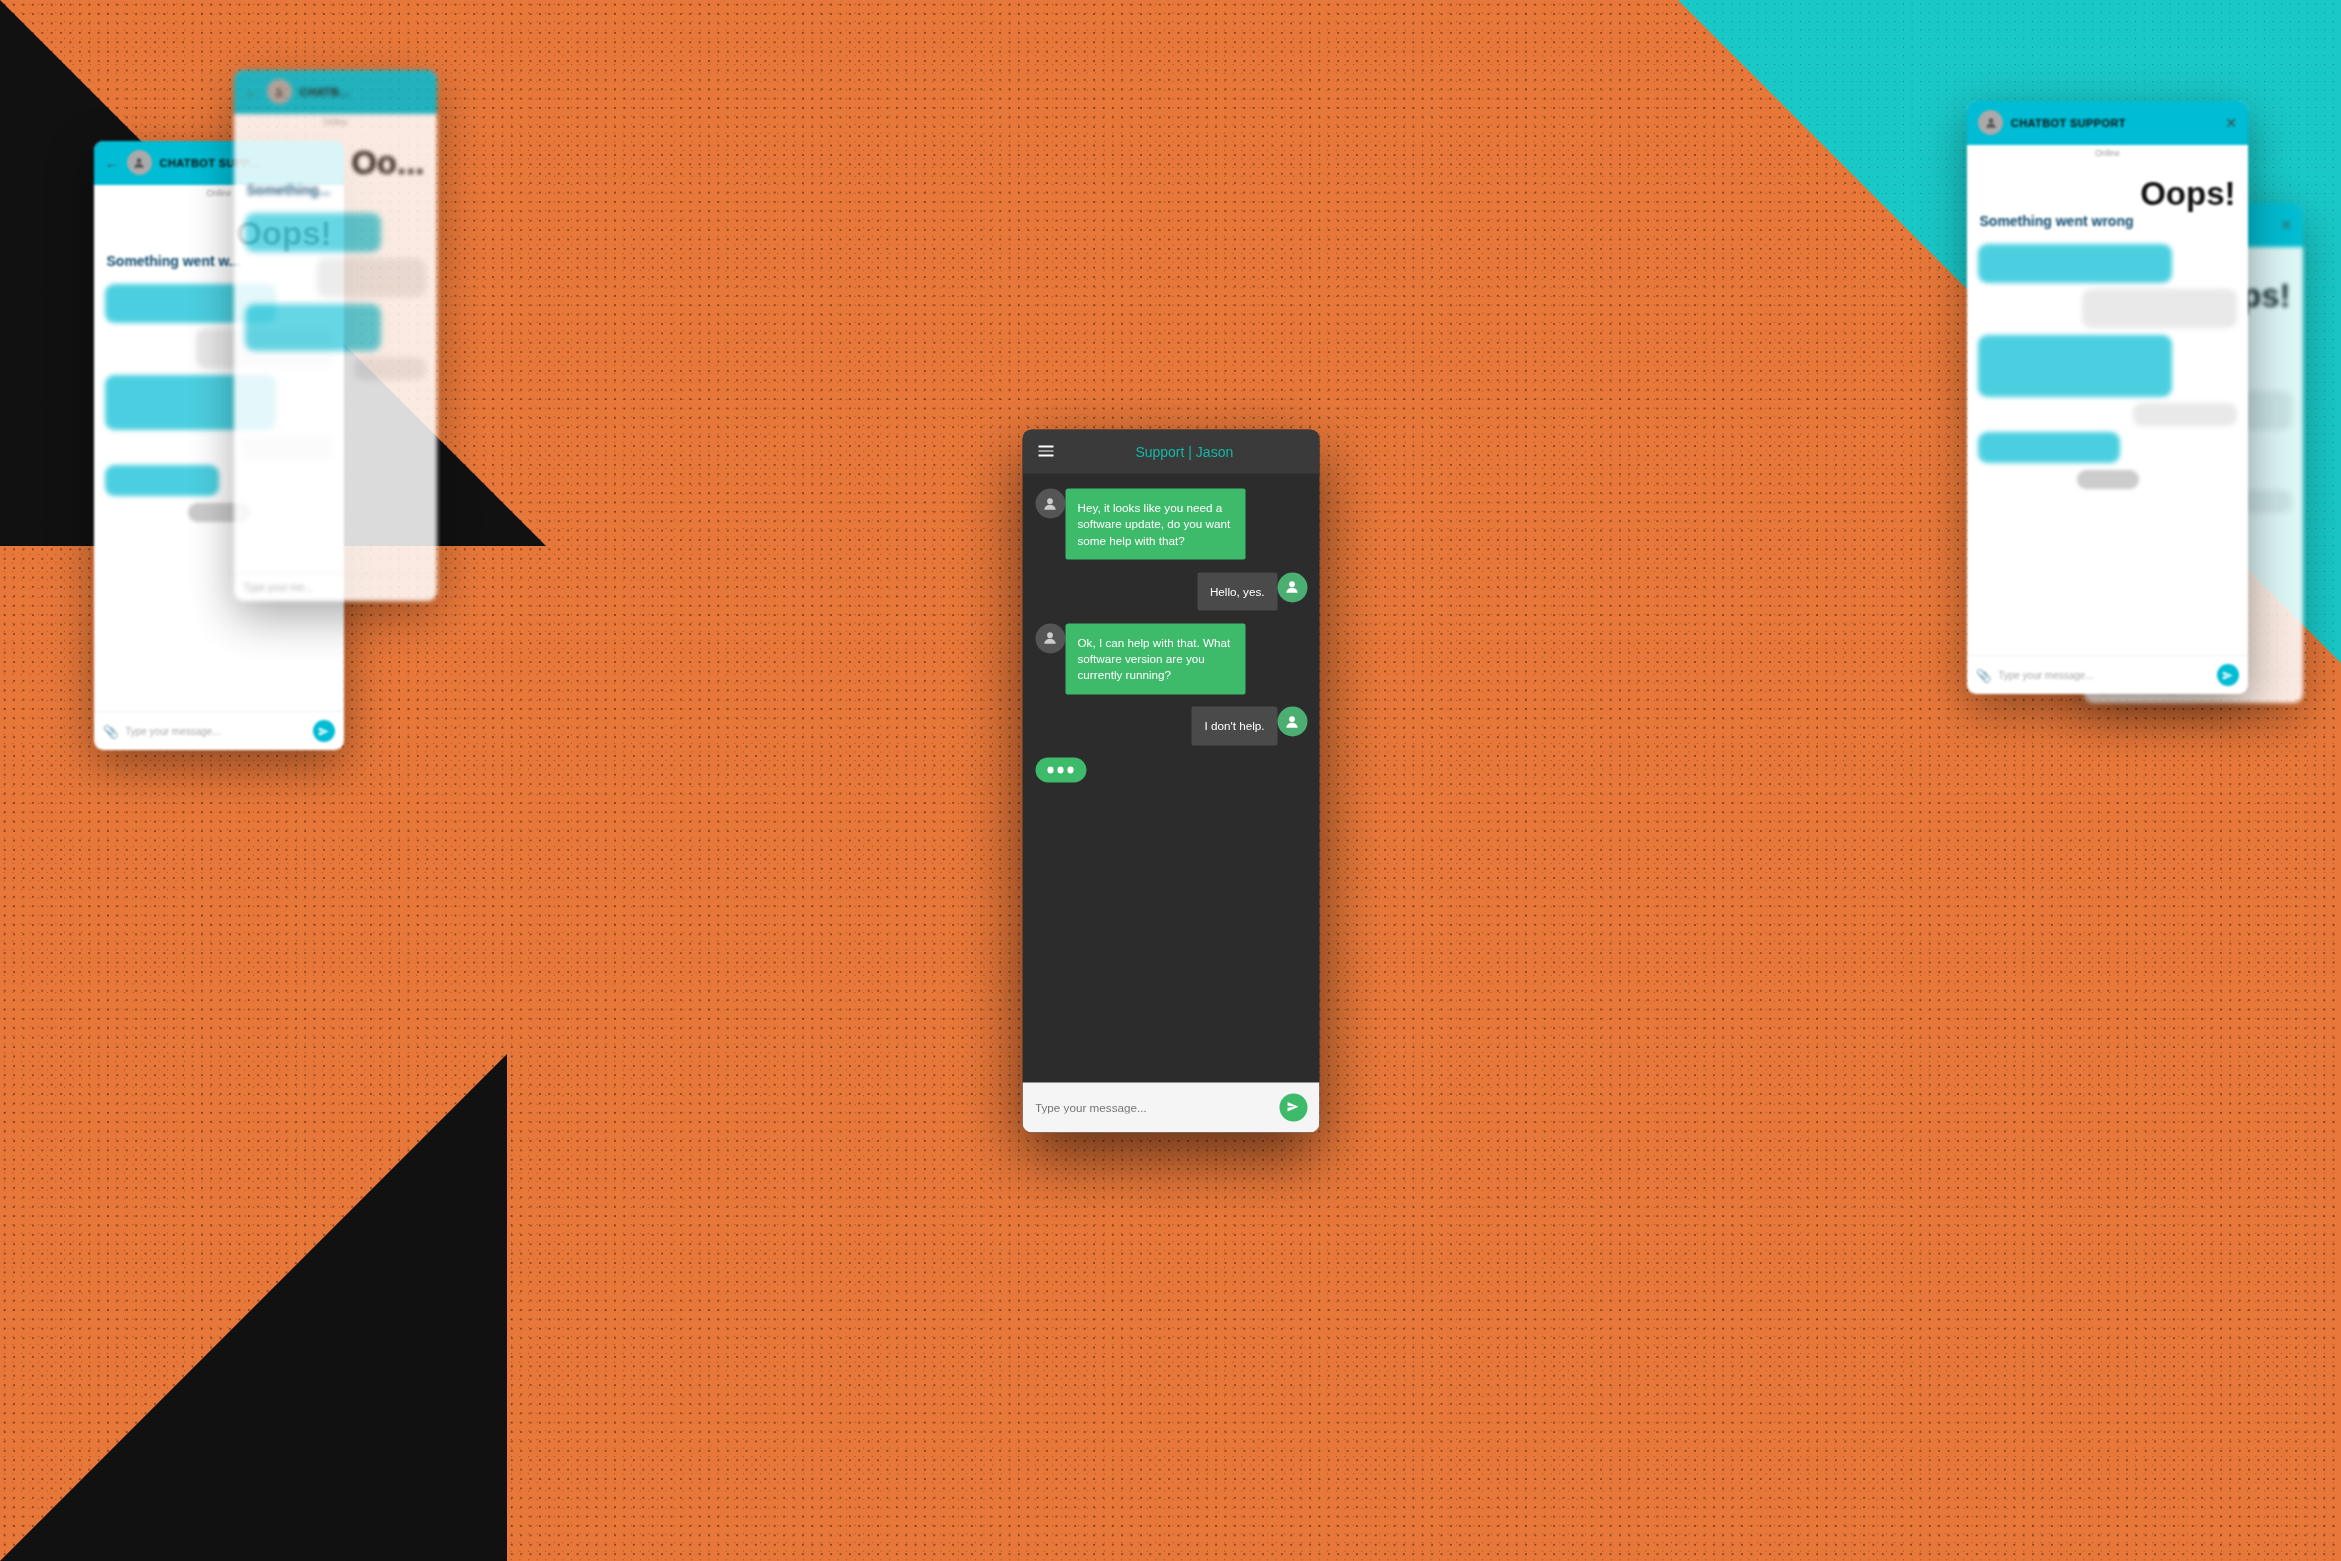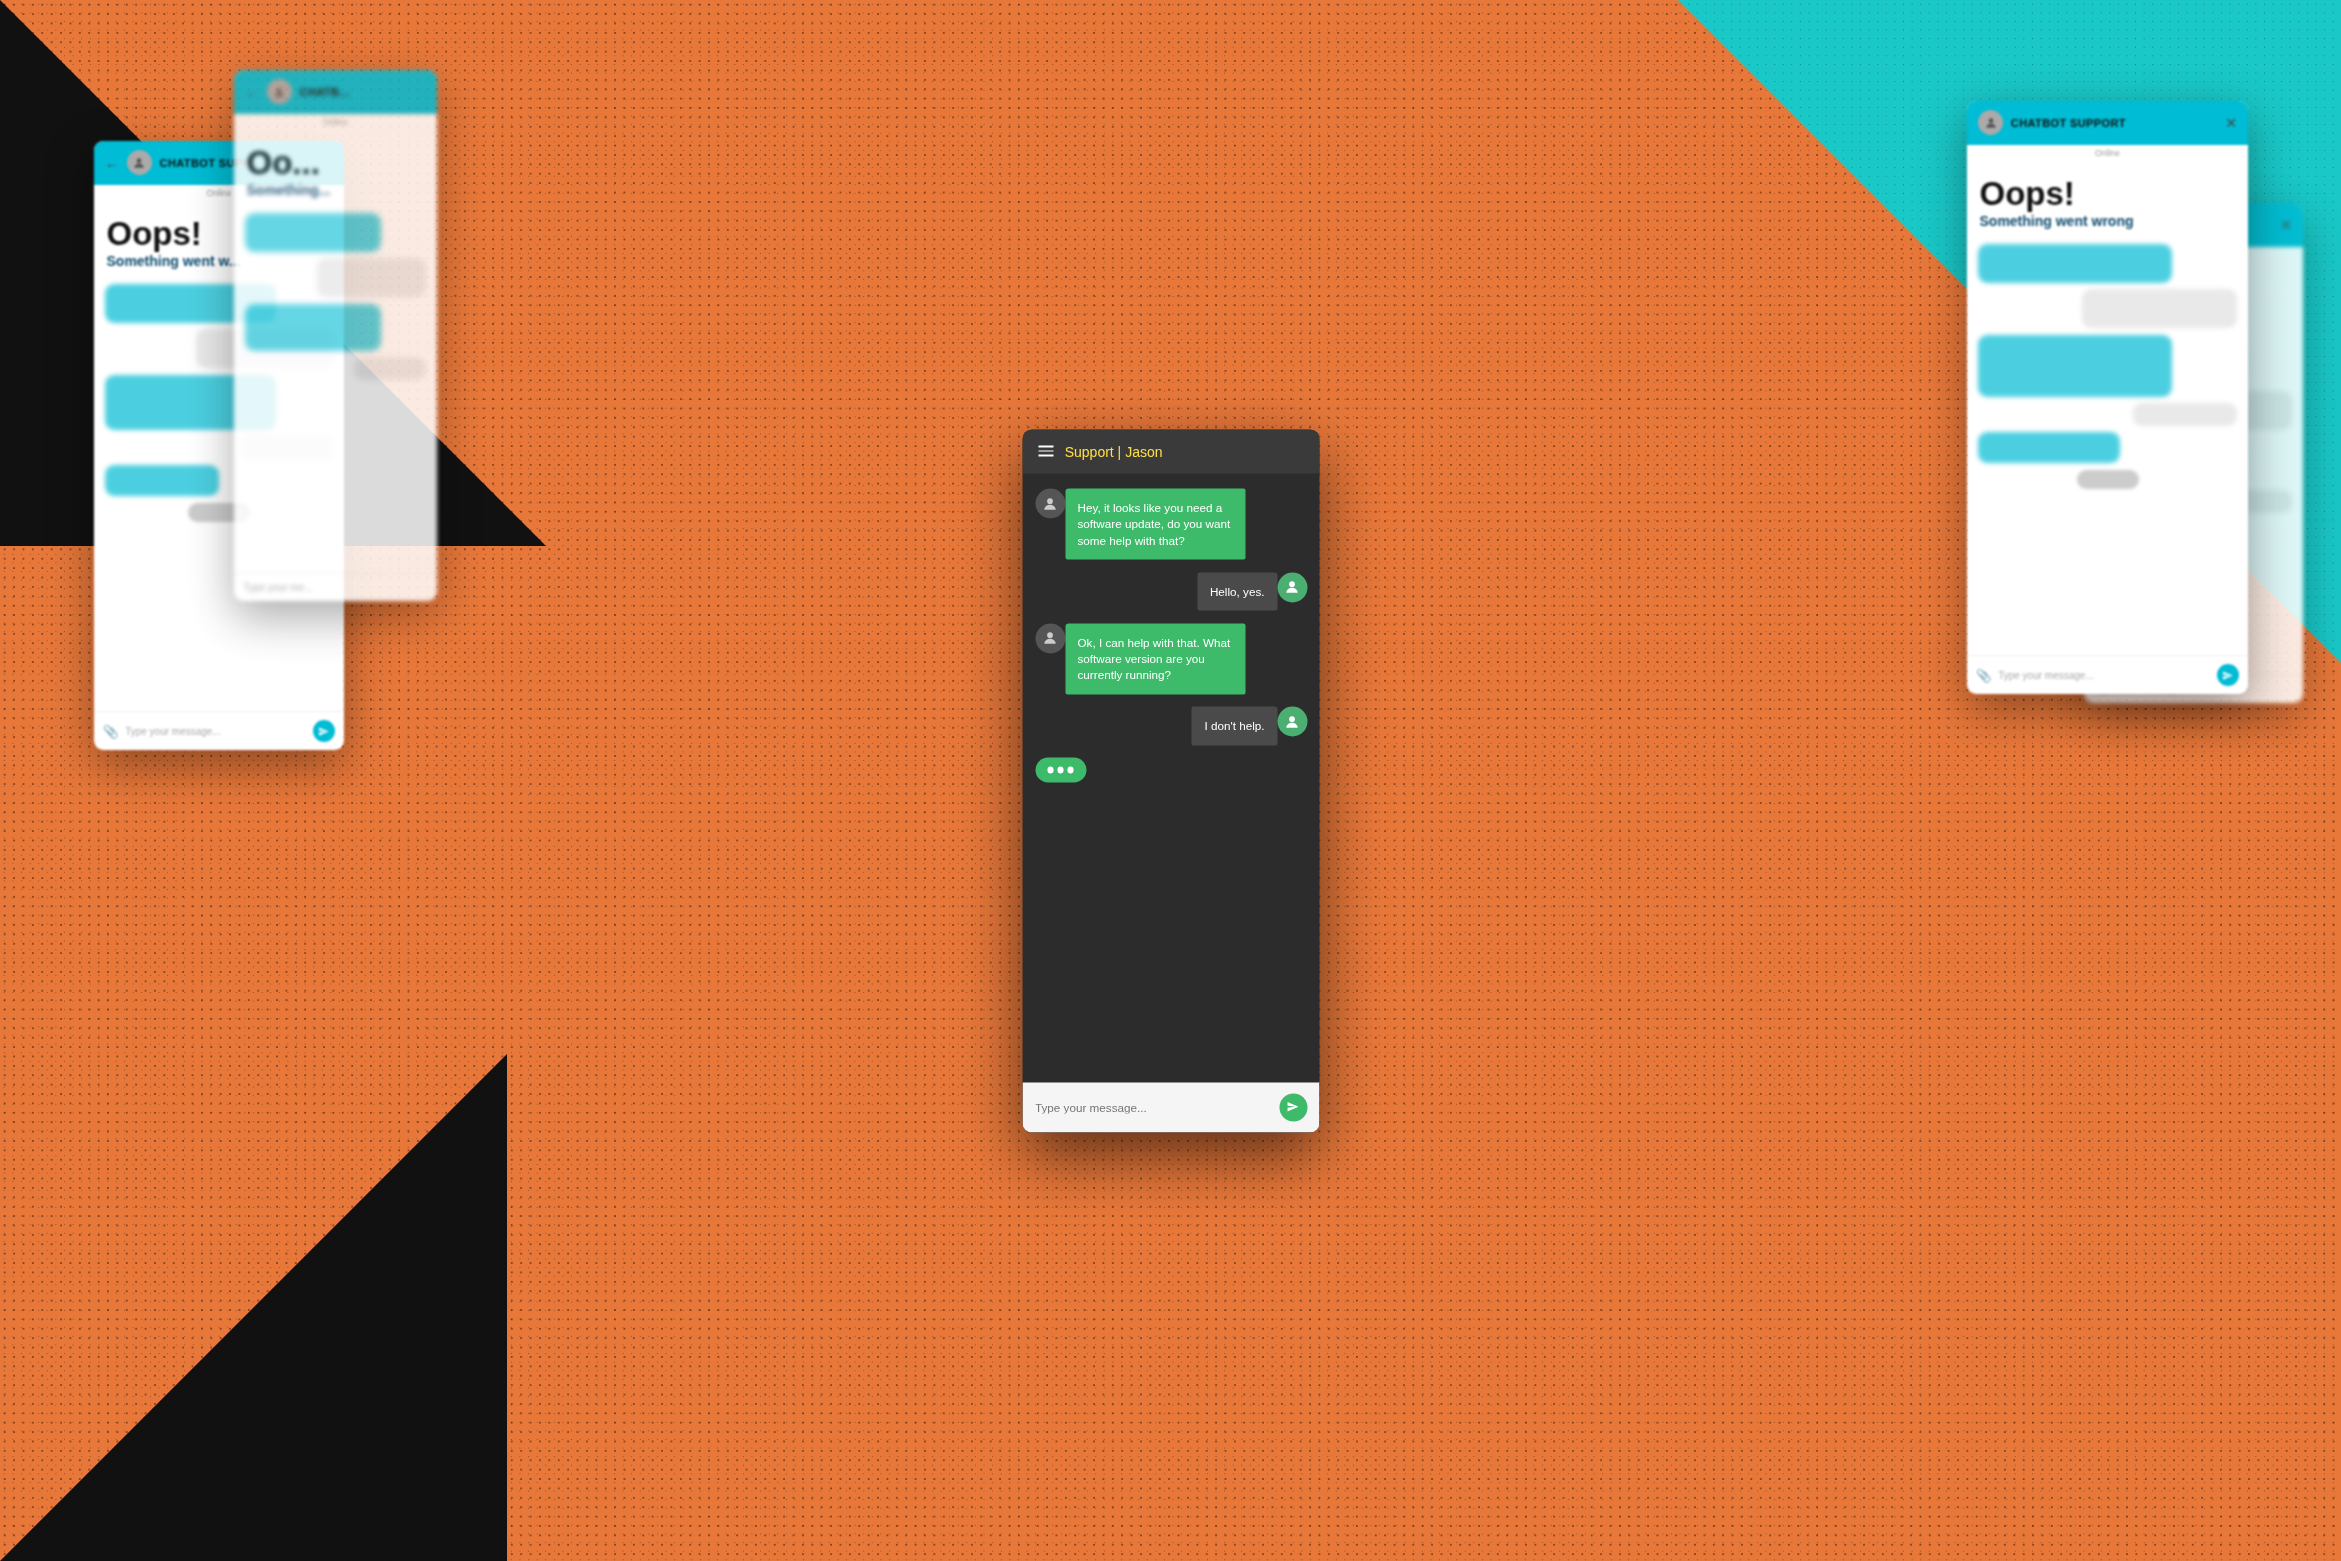--- a/index.html
+++ b/index.html
@@ -62,25 +62,25 @@
     }
 
     .hamburger-icon span {
       display: block;
       width: 15.6px;
       height: 1.6px;
       background: white;
     }
 
     .chat-header-title {
-      color: #fde047;
+      color: #14b8a6;
       font-size: 14px;
       font-weight: 500;
       flex: 1;
-      text-align: left;
+      text-align: center;
     }
 
     .chat-messages {
       flex: 1;
       overflow-y: auto;
       padding: 15.6px 12.5px;
       display: flex;
       flex-direction: column;
       gap: 12.5px;
     }
@@ -254,20 +254,21 @@
 
     .oops-section {
       padding: 15.6px 12.5px 7.8px;
     }
 
     .oops-title {
       font-size: 33px;
       font-weight: 900;
       color: #111;
       line-height: 1;
+      text-align: right;
     }
 
     .oops-sub {
       font-size: 14px;
       font-weight: 700;
       color: #0c4a6e;
       margin-top: 3.1px;
     }
 
     .blurred-msgs {

